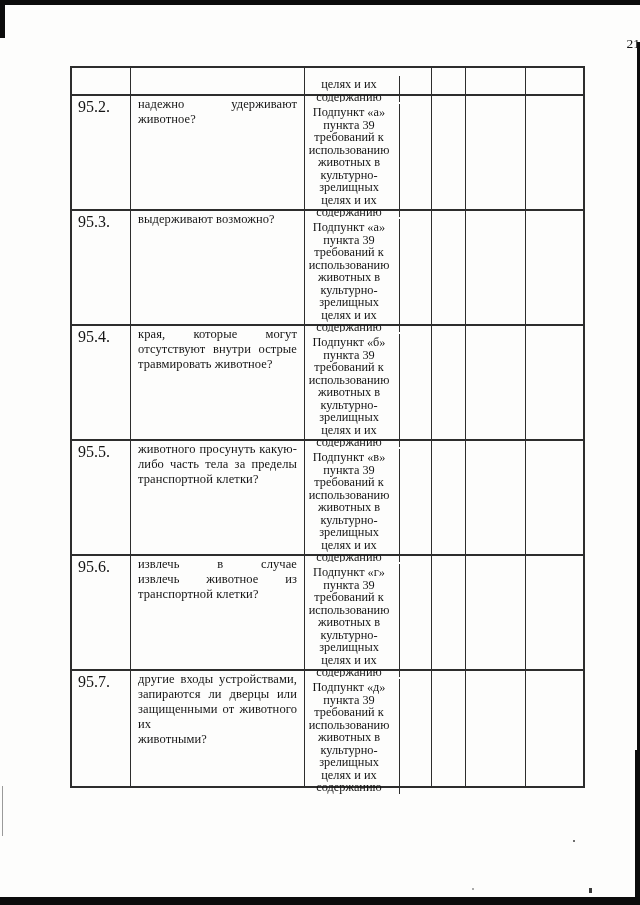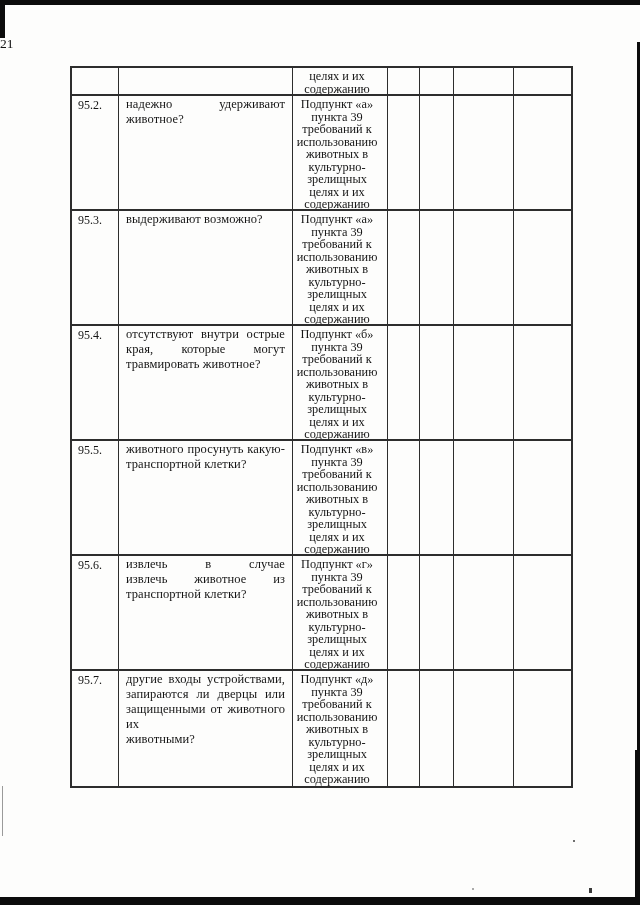--- a/index.html
+++ b/index.html
@@ -23,41 +23,41 @@
   .speck { position: absolute; background: #6f6f6f; }
   .speck1 { left: 573px; top: 840px; width: 2px; height: 2px; }
   .speck2 { left: 589px; top: 888px; width: 3px; height: 5px; background: #3a3a3a; }
   .speck3 { left: 472px; top: 888px; width: 2px; height: 2px; background: #aaa; }
 
   
   .page-number {
     position: absolute;
     top: 36px; left: 0;
     width: 640px;
-    text-align: left;
+    text-align: right;
     font-size: 13.5px;
     color: #111;
   }
 
   
   .tbl {
     position: absolute;
     left: 70px; top: 66px;
     border: 2px solid #2d2d2d;
     background: #fdfdfc;
   }
   .row { display: flex; border-bottom: 2px solid #2d2d2d; height: 115px; }
   .row.carryover { height: 28px; }
   .row:last-child { border-bottom: none; }
 
   .cell { border-right: 1px solid #2d2d2d; height: 100%; overflow: hidden; }
   .cell:last-child { border-right: none; }
-  .c-num { width: 47px;  padding: 2px 2px 0 6px; font-size: 12px; }
+  .c-num { width: 59px;  padding: 2px 2px 0 6px; font-size: 16px; }
   .c-q   { width: 174px; padding: 1px 7px 0 7px; font-size: 12.5px; }
-  .c-ref { width: 95px;  padding: 2px 8px 0 2px; font-size: 12.3px; text-align: center; }
+  .c-ref { width: 95px;  padding: 2px 8px 0 2px; font-size: 12.3px; text-align: center; margin-top: 8px; }
   .c-e1  { width: 32px; }
   .c-e2  { width: 34px; }
   .c-e3  { width: 60px; }
   .c-e4  { width: 57px; }
 
   .q-line {
     line-height: 15px;
     text-align: justify;
     text-align-last: justify;
     letter-spacing: 0.1px;
@@ -132,22 +132,22 @@
         <div class="ref-line">содержанию</div>
       </div>
       <div class="cell c-e1"></div>
       <div class="cell c-e2"></div>
       <div class="cell c-e3"></div>
       <div class="cell c-e4"></div>
     </div>
     <div class="row">
       <div class="cell c-num">95.4.</div>
       <div class="cell c-q">
+        <div class="q-line">края, которые могут</div>
         <div class="q-line">отсутствуют внутри острые</div>
-        <div class="q-line">края, которые могут</div>
         <div class="q-line">травмировать животное?</div>
       </div>
       <div class="cell c-ref">
         <div class="ref-line">Подпункт «б»</div>
         <div class="ref-line">пункта 39</div>
         <div class="ref-line">требований к</div>
         <div class="ref-line">использованию</div>
         <div class="ref-line">животных в</div>
         <div class="ref-line">культурно-</div>
         <div class="ref-line">зрелищных</div>
@@ -156,20 +156,21 @@
       </div>
       <div class="cell c-e1"></div>
       <div class="cell c-e2"></div>
       <div class="cell c-e3"></div>
       <div class="cell c-e4"></div>
     </div>
     <div class="row">
       <div class="cell c-num">95.5.</div>
       <div class="cell c-q">
         <div class="q-line">животного просунуть какую-</div>
+        <div class="q-line">либо часть тела за пределы</div>
         <div class="q-line">транспортной клетки?</div>
       </div>
       <div class="cell c-ref">
         <div class="ref-line">Подпункт «в»</div>
         <div class="ref-line">пункта 39</div>
         <div class="ref-line">требований к</div>
         <div class="ref-line">использованию</div>
         <div class="ref-line">животных в</div>
         <div class="ref-line">культурно-</div>
         <div class="ref-line">зрелищных</div>

